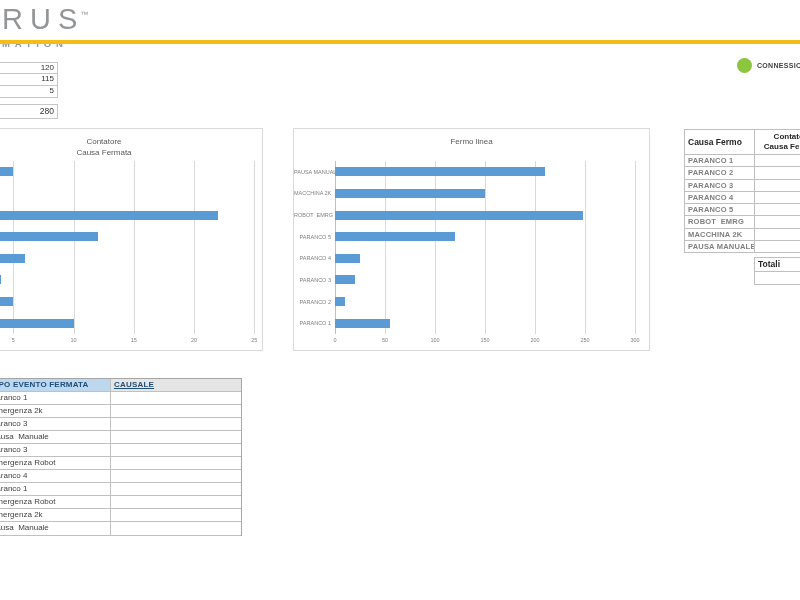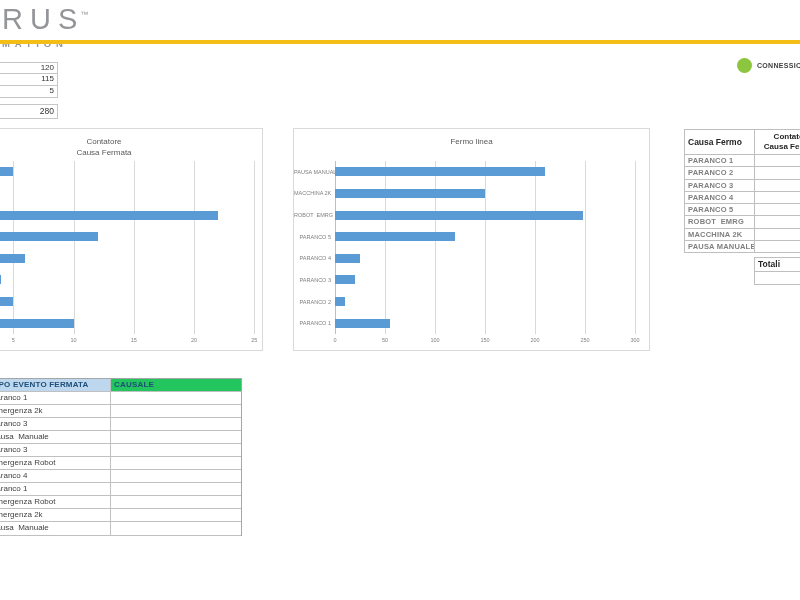--- a/index.html
+++ b/index.html
@@ -182,21 +182,21 @@
       <div class="sum-row-label">PAUSA MANUALE</div>
       <div class="sum-row-val"></div>
     </div>
   <div class="totals">
     <div class="tot-label">Totali</div>
     <div class="tot-value"></div>
   </div>
 
   <div class="evtable" id="evtable">
     <div class="ev-h" style="background: rgb(189, 215, 238); color: rgb(31, 78, 121);">TIPO EVENTO FERMATA</div>
-    <div class="ev-h" style="background: #22c55e; color: rgb(31, 78, 121);">CAUSALE</div>
+    <div class="ev-h" style="background: #e5e5e5; color: rgb(31, 78, 121); text-decoration: underline;">CAUSALE</div>
   <div class="ev-cell">Paranco 1</div>
       <div class="ev-cell"></div>
       <div class="ev-cell">Emergenza 2k</div>
       <div class="ev-cell"></div>
       <div class="ev-cell">Paranco 3</div>
       <div class="ev-cell"></div>
       <div class="ev-cell">Pausa  Manuale</div>
       <div class="ev-cell"></div>
       <div class="ev-cell">Paranco 3</div>
       <div class="ev-cell"></div>

